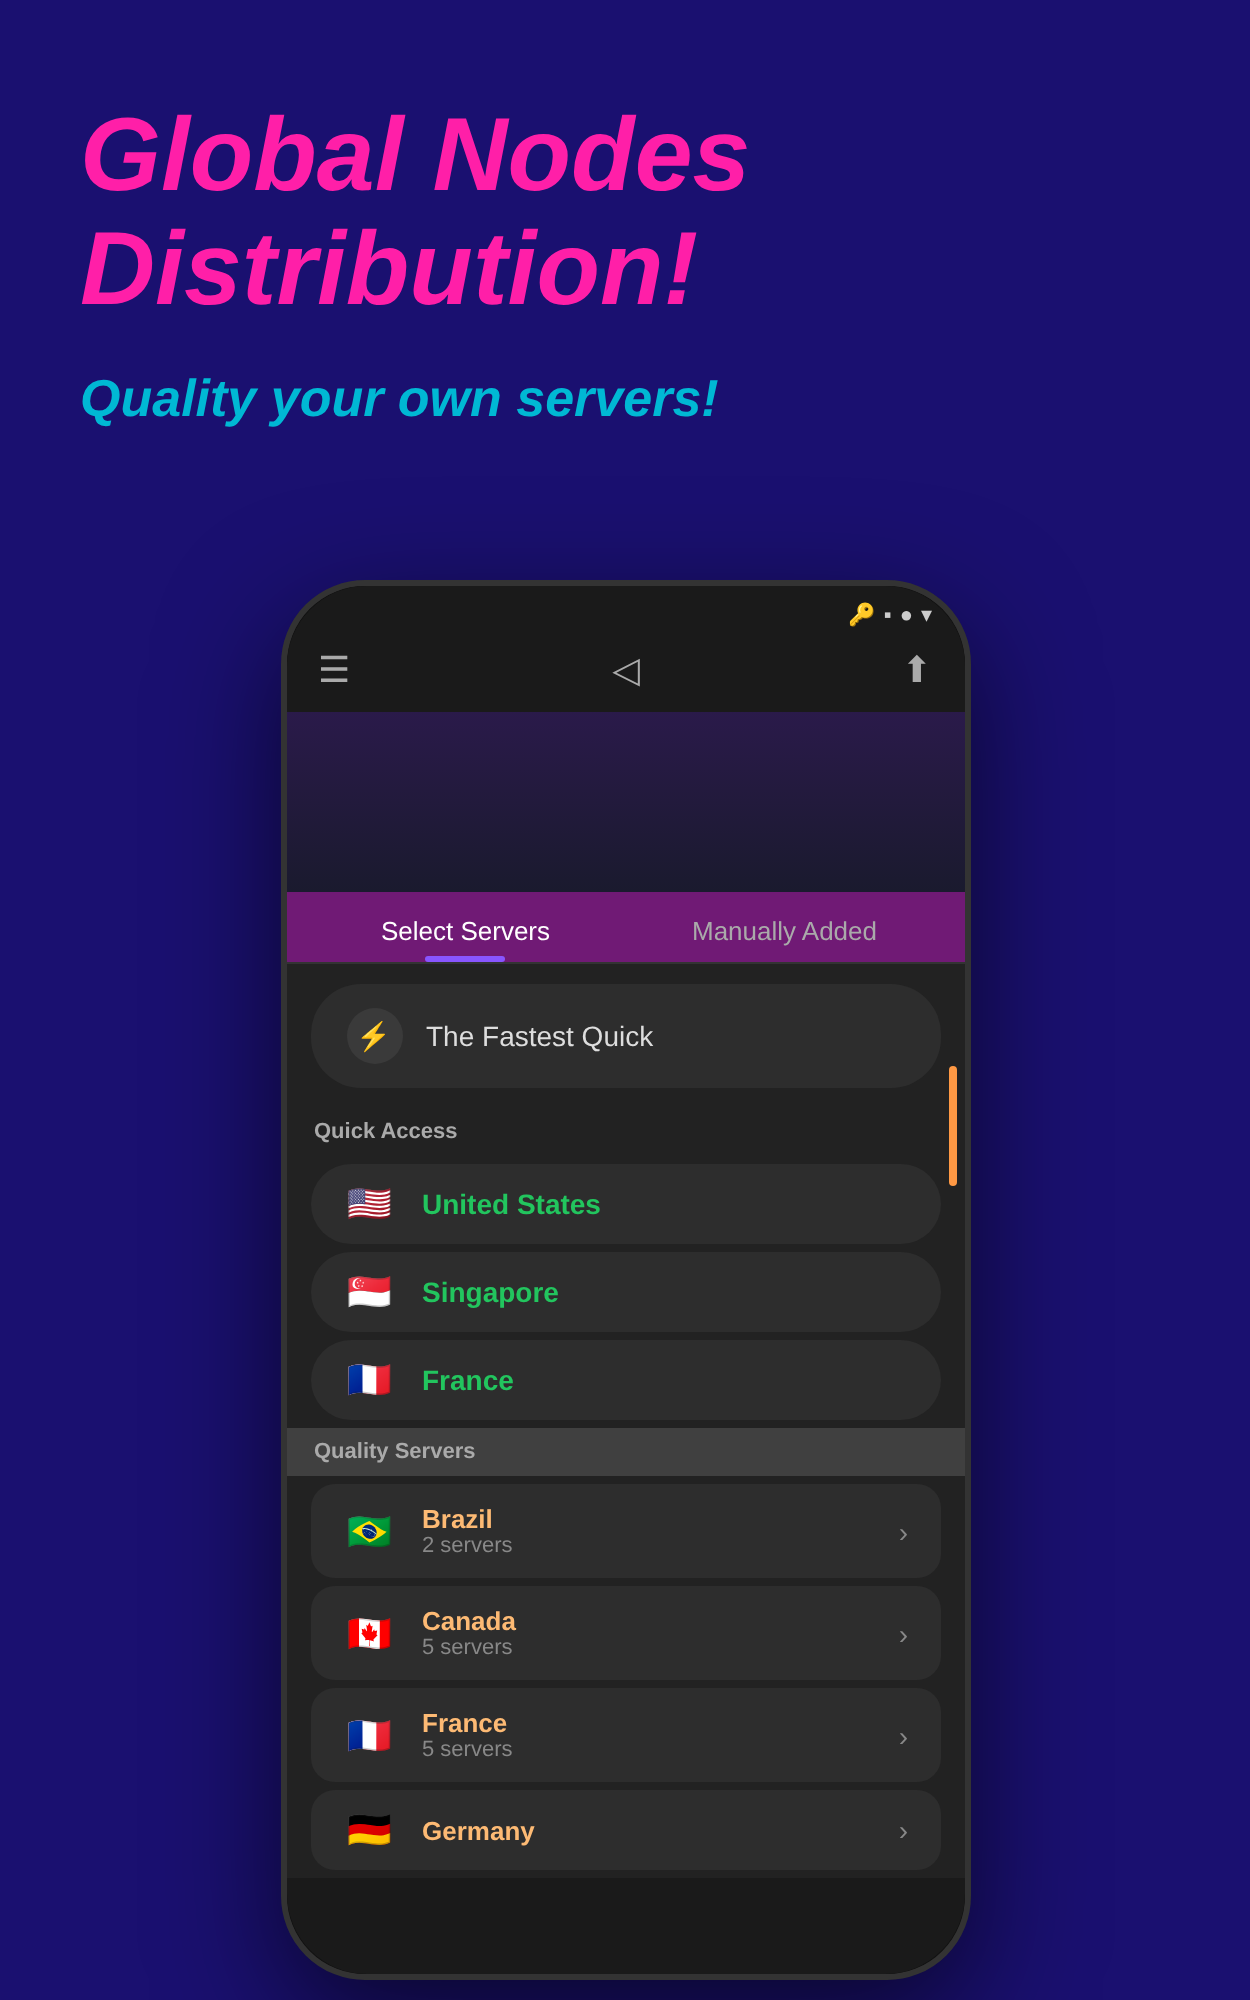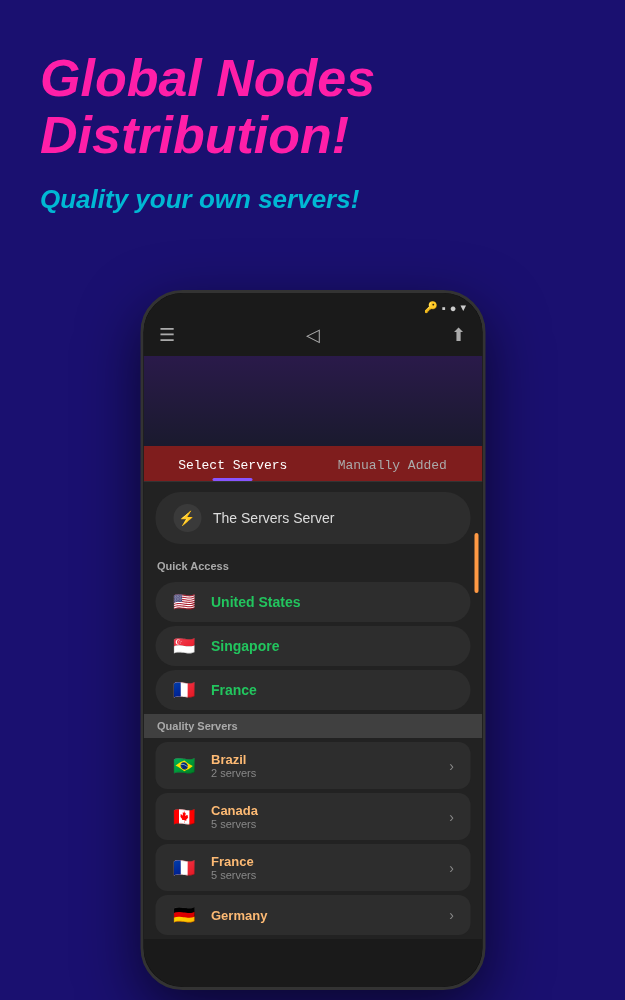--- a/index.html
+++ b/index.html
@@ -108,25 +108,24 @@
       top: 240px;
       width: 4px;
       height: 60px;
       background: #ff9944;
       border-radius: 2px;
     }
 
     
     .tab-bar {
       display: flex;
-      background: #7f1d1d;
+      background: #701a75;
       padding: 0 10px;
       border-bottom: 1px solid #333;
       position: relative;
-      font-family: Liberation Mono, monospace;
     }
 
     .tab {
       flex: 1;
       text-align: center;
       padding: 12px 8px 8px;
       font-size: 13px;
       color: #aaa;
       cursor: pointer;
       position: relative;
@@ -296,21 +295,21 @@
           <span>Manually Added</span>
         </div>
       </div>
 
       <div class="server-list">
 
         <div class="fastest-server-btn">
           <div class="fastest-icon">
             <span>⚡</span>
           </div>
-          <span class="fastest-label">The Servers Server</span>
+          <span class="fastest-label">The Fastest Quick</span>
         </div>
 
         <div class="section-label">Quick Access</div>
 
         <div class="server-item">
           <div class="flag">🇺🇸</div>
           <span class="country-name">United States</span>
         </div>
 
         <div class="server-item">

